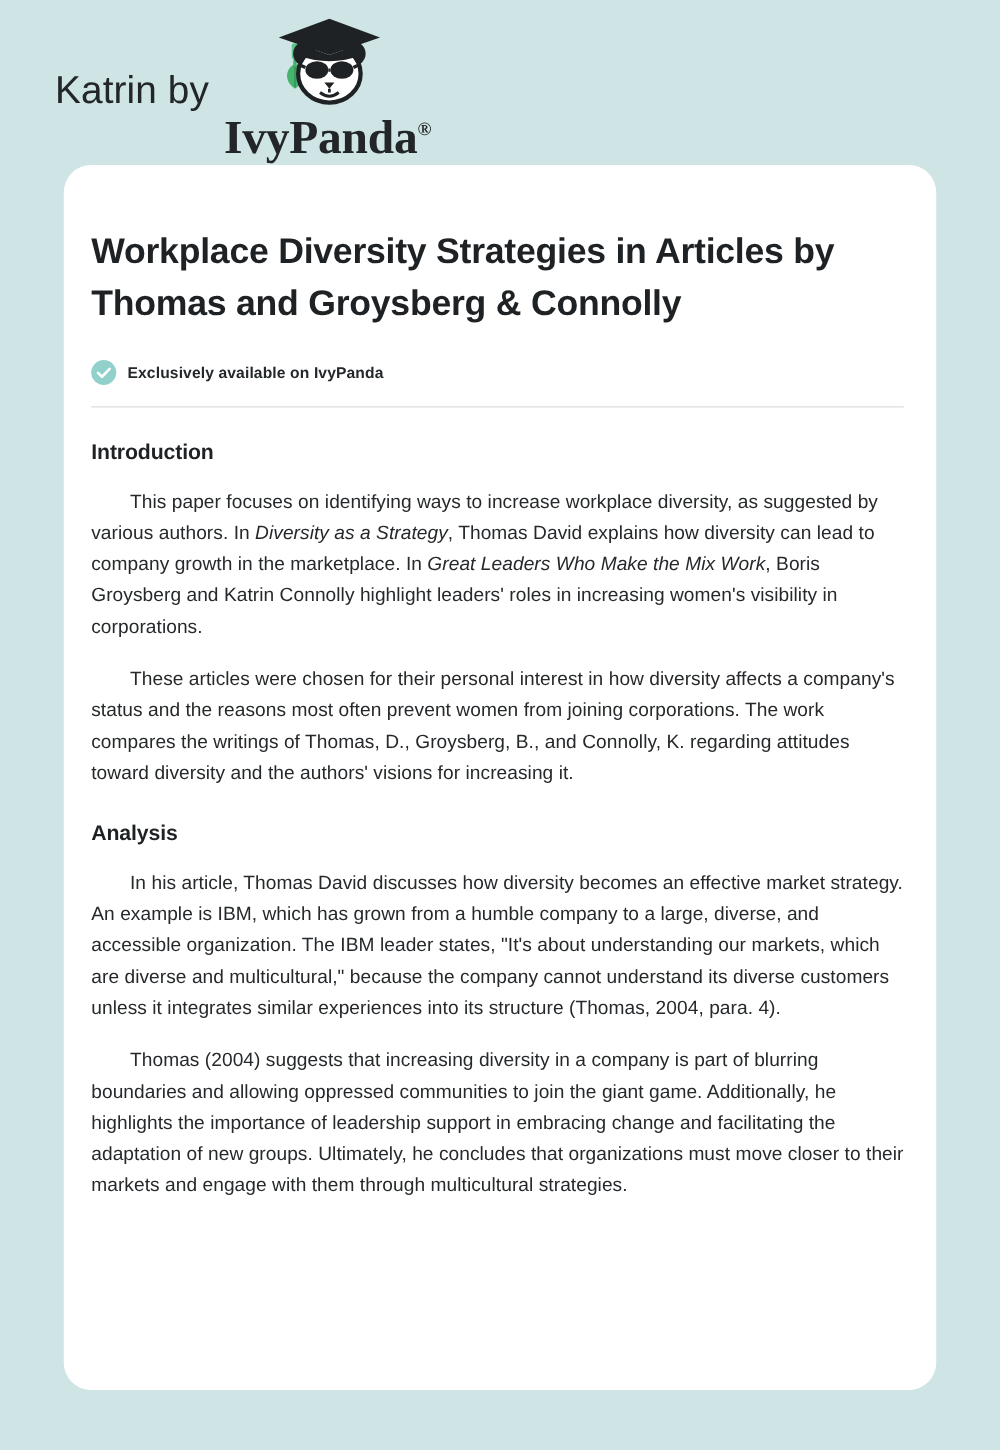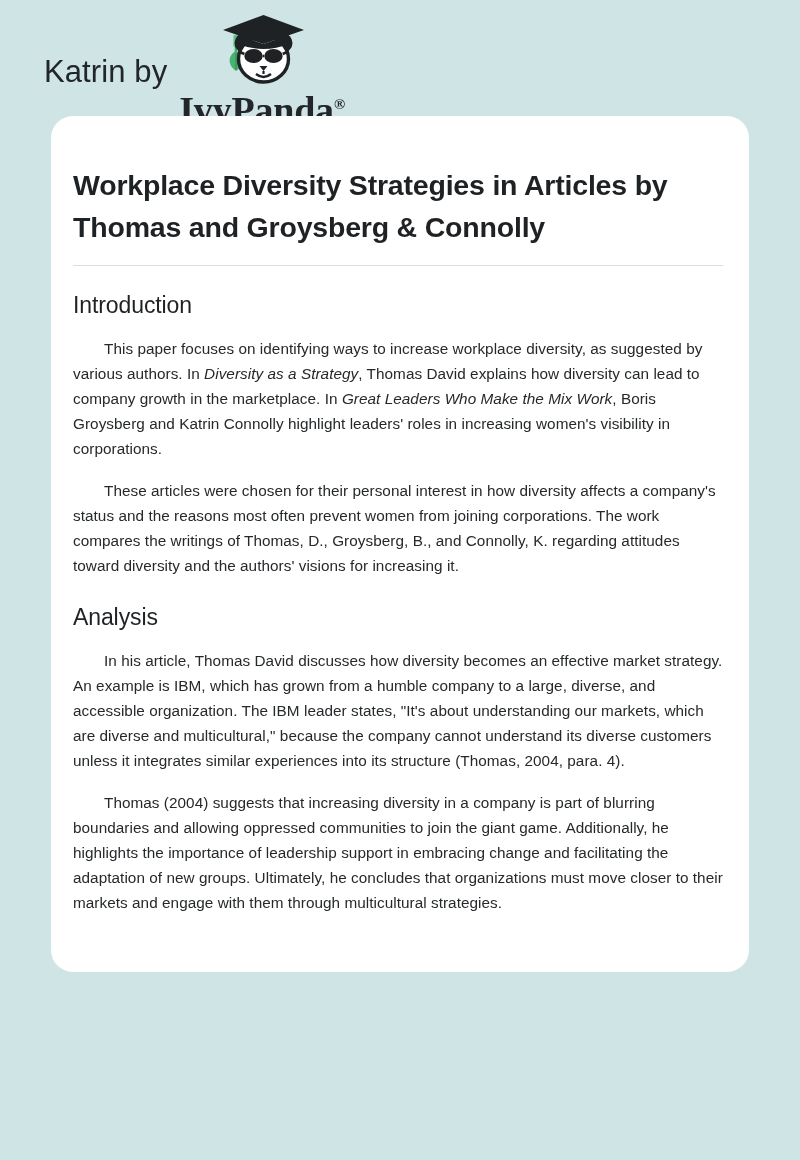--- a/index.html
+++ b/index.html
@@ -59,23 +59,23 @@
   .brand-word .reg {
     font-size: 15px;
     vertical-align: super;
     font-weight: 700;
   }
 
   
   .paper-card {
     position: absolute;
     left: 51px;
-    top: 116px;
+    top: 132px;
     width: 698px;
-    height: 856px;
+    height: 980px;
     background: #ffffff;
     border-radius: 22px;
     box-sizing: border-box;
     padding: 38px 22px 16px 22px;
     overflow: hidden;
   }
   .paper-inner {
     padding: 0 0 0 0;
   }
 
@@ -114,22 +114,22 @@
   }
 
   .rule {
     margin-top: 17px;
     height: 1px;
     background: #dcdcdc;
     width: 650px;
   }
 
   .section-heading {
-    font-size: 23px;
-    font-weight: 400;
+    font-size: 17px;
+    font-weight: 700;
     color: #1f2224;
     margin: 26px 0 0 0;
     letter-spacing: -.1px;
   }
 
   .para {
     font-size: 15.3px;
     line-height: 25px;
     color: #26292b;
     margin: 17px 0 0 0;
@@ -179,20 +179,28 @@
     </span>
     <span class="brand-word"><span>IvyPanda</span><span class="reg">®</span></span>
   </span>
 </div>
 
 <div class="paper-card">
   <div class="paper-inner">
 
     <h1 class="essay-title">Workplace Diversity Strategies in Articles by Thomas and Groysberg &amp; Connolly</h1>
 
+    <div class="badge-row">
+      <span class="badge-check">
+        <svg viewBox="0 0 20 20" width="20" height="20" aria-hidden="true">
+          <path d="M5.4 10.3 L8.6 13.4 L14.7 7.1" stroke="#ffffff" stroke-width="2.1" fill="none" stroke-linecap="round" stroke-linejoin="round"></path>
+        </svg>
+      </span>
+      <span class="badge-text">Exclusively available on IvyPanda</span>
+    </div>
 
     <div class="rule"></div>
 
     <h2 class="section-heading">Introduction</h2>
 
     <p class="para">This paper focuses on identifying ways to increase workplace diversity, as suggested by various authors. In <em>Diversity as a Strategy</em>, Thomas David explains how diversity can lead to company growth in the marketplace. In <em>Great Leaders Who Make the Mix Work</em>, Boris Groysberg and Katrin Connolly highlight leaders' roles in increasing women's visibility in corporations.</p>
     <p class="para">These articles were chosen for their personal interest in how diversity affects a company's status and the reasons most often prevent women from joining corporations. The work compares the writings of Thomas, D., Groysberg, B., and Connolly, K. regarding attitudes toward diversity and the authors' visions for increasing it.</p>
 
     <h2 class="section-heading">Analysis</h2>
 

